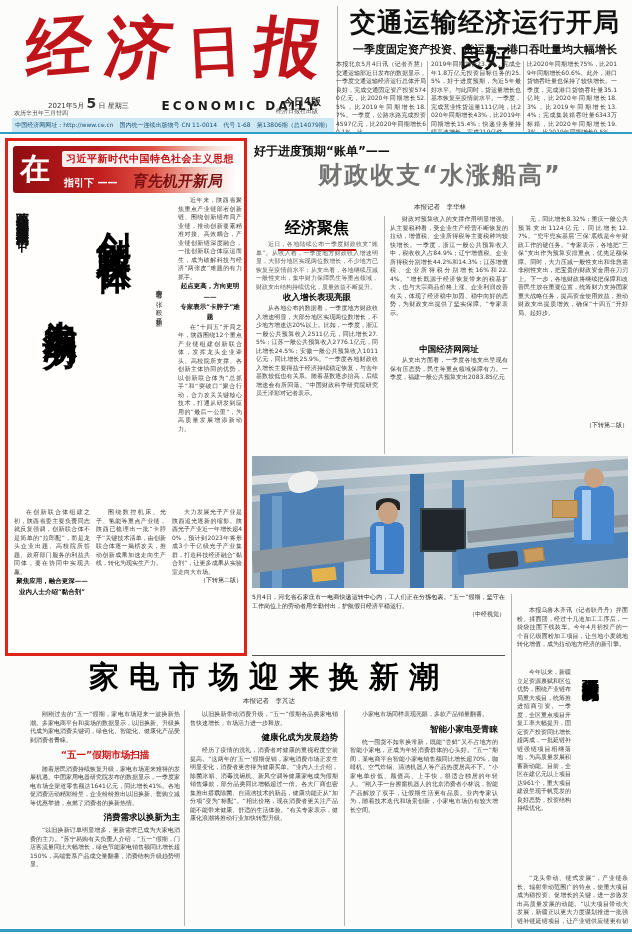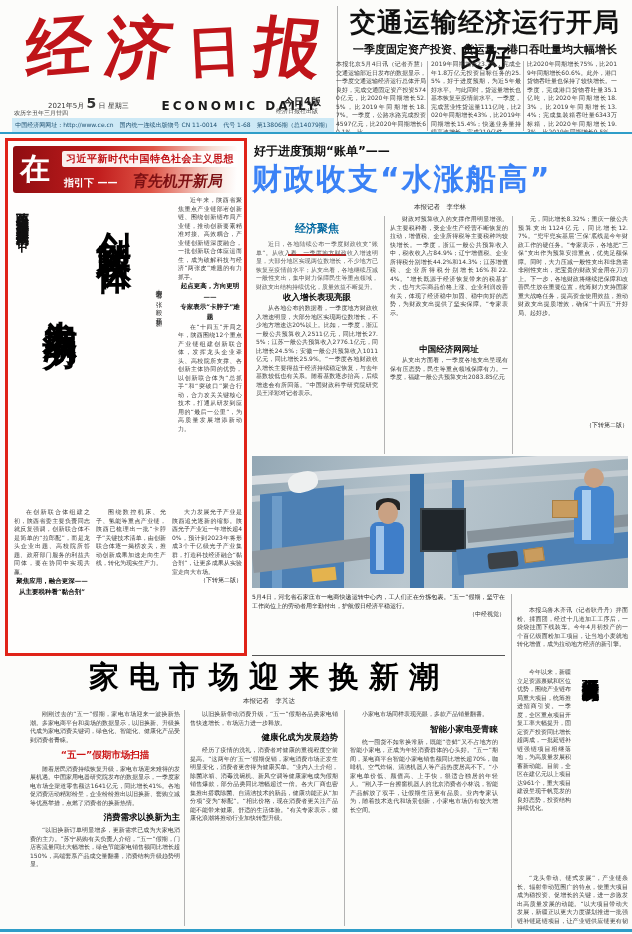--- a/index.html
+++ b/index.html
@@ -66,26 +66,26 @@
   .hl-v1 { left:90px; top:204px; height:230px; }
   .hl-v2 { left:36px; top:292px; height:250px; letter-spacing:3px; }
   .byline-v { left:154px; top:284px; writing-mode:vertical-rl; font-size:6.5px; color:#333;
     height:130px; letter-spacing:1px; }
   .lsub { text-align:center; font-family:"DejaVu Serif","Liberation Serif",serif;
     font-weight:bold; color:#101010; font-size:6.5px; line-height:1.6; text-indent:0 !important; }
   .jump { text-align:right; font-size:6px; color:#222; }
 
   
   .c-kicker { left:254px; top:143px; font-size:12px; font-weight:bold; color:#101010; }
-  .c-headline { left:252px; top:159px; width:376px; font-size:30px;
-    font-weight:bold; letter-spacing:2px; color:#3b82f6; }
+  .c-headline { left:252px; top:159px; width:376px; text-align:center; font-size:24px;
+    font-weight:bold; letter-spacing:2px; color:#737373; }
   .c-byline { left:252px; top:203px; width:376px; text-align:center; font-size:6.5px; color:#333; }
   .c-label { left:256px; top:217px; width:122px; text-align:center; }
-  .c-label span { display:inline-block; font-size:11px; font-weight:bold; color:#0369a1;
-    border-bottom:2px solid #cc1414; padding:1px 7px 18px; }
+  .c-label span { display:inline-block; font-size:16px; font-weight:bold; color:#000000;
+    border-bottom:2px solid #cc1414; padding:1px 7px 10px; }
   .csub { text-align:center; font-size:8.5px; font-weight:bold; color:#0e0e0e; }
 
   
   .photo { left:252px; top:456px; width:376px; height:132px; overflow:hidden;
     background:linear-gradient(105deg,#93a7b4,#bac7cf 45%,#9fb0ba); }
   .photo div { position:absolute; }
   .ph-rail1 { left:-10px; top:6px; width:420px; height:9px; background:#d8dde1; transform:rotate(-4deg); }
   .ph-rail2 { left:-10px; top:26px; width:420px; height:6px; background:#c2cbd1; transform:rotate(-4deg); }
   .ph-frameL { left:8px; top:34px; width:84px; height:108px; background:#4d80b4; transform:skewY(-6deg); }
   .ph-frameL2 { left:20px; top:40px; width:10px; height:100px; background:#6d9cc9; }
@@ -179,21 +179,21 @@
     <div class="lsub">
       <div>起点更高，方向更明——</div>
       <div>专家表示“卡脖子”难题</div>
     </div>
     <p>在“十四五”开局之年，陕西围绕12个重点产业链组建创新联合体，发挥龙头企业牵头、高校院所支撑、各创新主体协同的优势，以创新联合体为“总抓手”和“突破口”聚合行动，合力攻关关键核心技术，打通从研发到应用的“最后一公里”，为高质量发展增添新动力。</p>
   </div>
   <div class="abs j" style="left:14px; top:508px; width:76px; height:142px;">
     <p>在创新联合体组建之初，陕西省委主要负责同志就反复强调，创新联合体不是简单的“拉郎配”，而是龙头企业出题、高校院所答题、政府部门服务的利益共同体，要在协同中实现共赢。</p>
     <div class="lsub">
       <div>聚焦应用，融合更深——</div>
-      <div>从主要税种看“黏合剂”</div>
+      <div>业内人士介绍“黏合剂”</div>
     </div>
   </div>
   <div class="abs j" style="left:96px; top:508px; width:70px; height:142px;">
     <p>围绕数控机床、光子、氢能等重点产业链，陕西已梳理出一批“卡脖子”关键技术清单，由创新联合体逐一揭榜攻关，推动创新成果加速走向生产线，转化为现实生产力。</p>
   </div>
   <div class="abs j" style="left:172px; top:508px; width:70px; height:142px;">
     <p>大力发展光子产业是陕西追光逐新的缩影。陕西光子产业近一年增长超40%，预计到2023年将形成3个千亿级光子产业集群，打造科技经济融合“黏合剂”，让更多成果从实验室走向大市场。</p>
     <div class="jump">（下转第二版）</div>
   </div>
 

